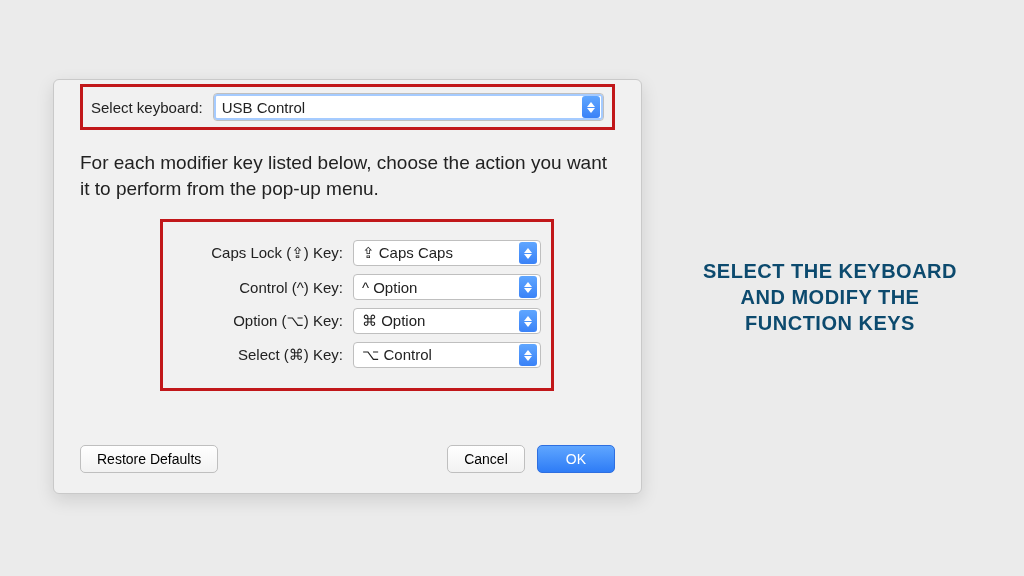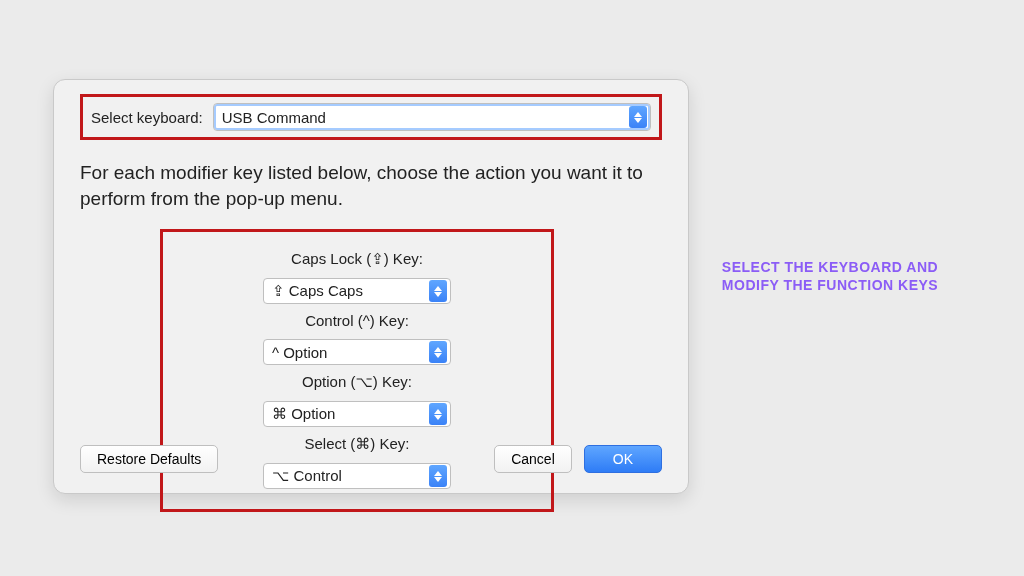--- a/index.html
+++ b/index.html
@@ -8,27 +8,27 @@
     height: 576px;
     background: #ebebeb;
     font-family: -apple-system, "Helvetica Neue", Arial, sans-serif;
     position: relative;
     overflow: hidden;
   }
   .dialog {
     position: absolute;
     left: 53px;
     top: 79px;
-    width: 636px;
+    width: 589px;
     height: 415px;
     background: #f1f1f1;
     border: 1px solid #c9c9c9;
-    border-radius: 12px;
+    border-radius: 6px;
     box-shadow: 0 6px 18px rgba(0,0,0,0.12);
-    padding: 14px 26px 20px 26px;
+    padding: 4px 26px 20px 26px;
     font-size: 15px;
     color: #222;
   }
   .row-kbselect {
     display: flex;
     align-items: center;
     gap: 10px;
     border: 3px solid #c1171a;
     padding: 6px 8px;
     margin-bottom: 20px;
@@ -70,21 +70,20 @@
     width: 394px;
     border: 3px solid #c1171a;
     padding: 10px 10px 12px 10px;
   }
   .mod-row {
     display: flex;
     align-items: center;
     justify-content: flex-end;
     gap: 10px;
     margin: 8px 0;
-    flex-direction: column;
   }
   .mod-label {
     text-align: right;
     white-space: nowrap;
     font-size: 15px;
   }
   .mod-select {
     width: 188px;
     display: flex;
     align-items: center;
@@ -123,36 +122,36 @@
     padding: 0 28px;
   }
   .spacer { flex: 1; }
   .annotation {
     position: absolute;
     left: 700px;
     top: 258px;
     width: 260px;
     text-align: center;
     font-weight: 800;
-    font-size: 14px;
+    font-size: 20px;
     letter-spacing: 0.5px;
-    color: #8b5cf6;
+    color: #0c4a6e;
     line-height: 1.3;
     text-transform: uppercase;
   }
 </style>
 </head>
 <body>
 
 <div class="dialog">
 
   <div class="row-kbselect">
     <span class="label">Select keyboard:</span>
     <div class="select">
-      <span class="select-text">USB Command</span>
+      <span class="select-text">USB Control</span>
       <span class="stepper">
         <svg width="8" height="5" viewBox="0 0 8 5">
             <path d="M0 5 L4 0 L8 5 Z" fill="#fff"></path>
           </svg>
         <svg width="8" height="5" viewBox="0 0 8 5">
             <path d="M0 0 L4 5 L8 0 Z" fill="#fff"></path>
           </svg>
       </span>
     </div>
   </div>

